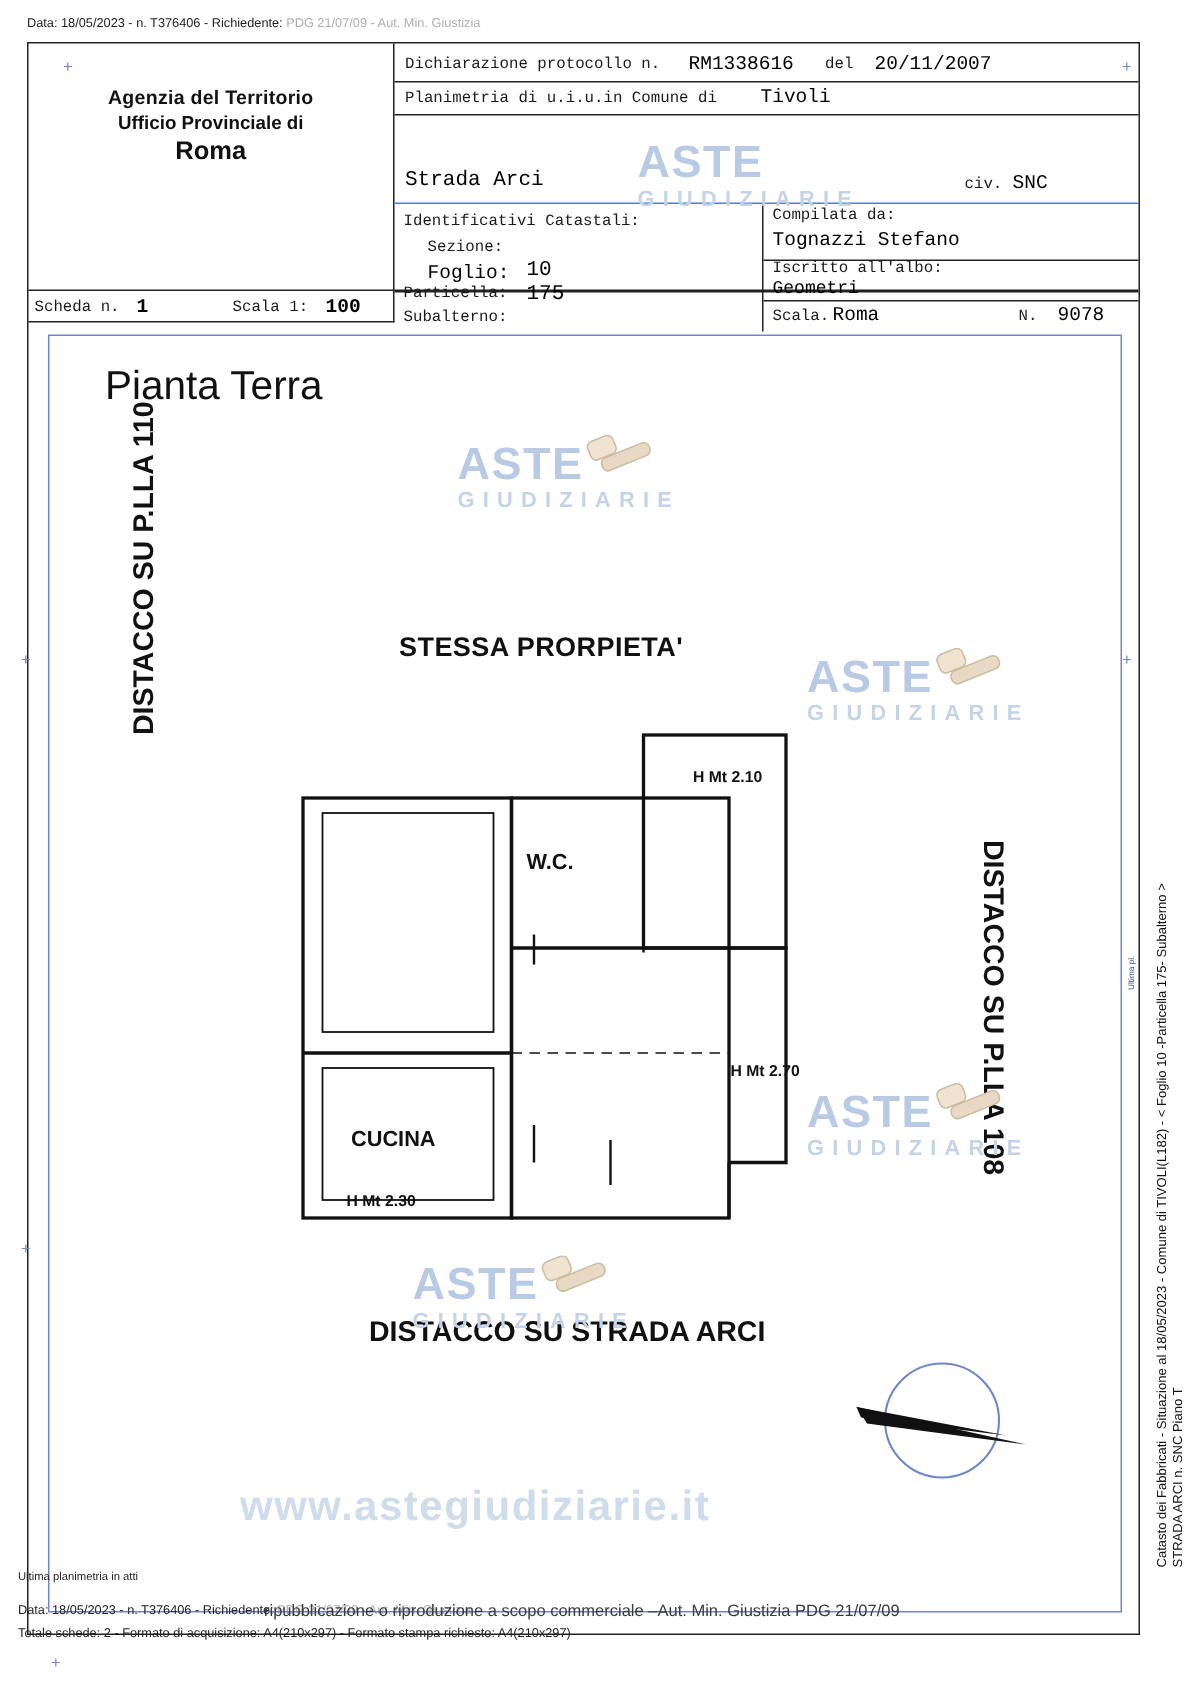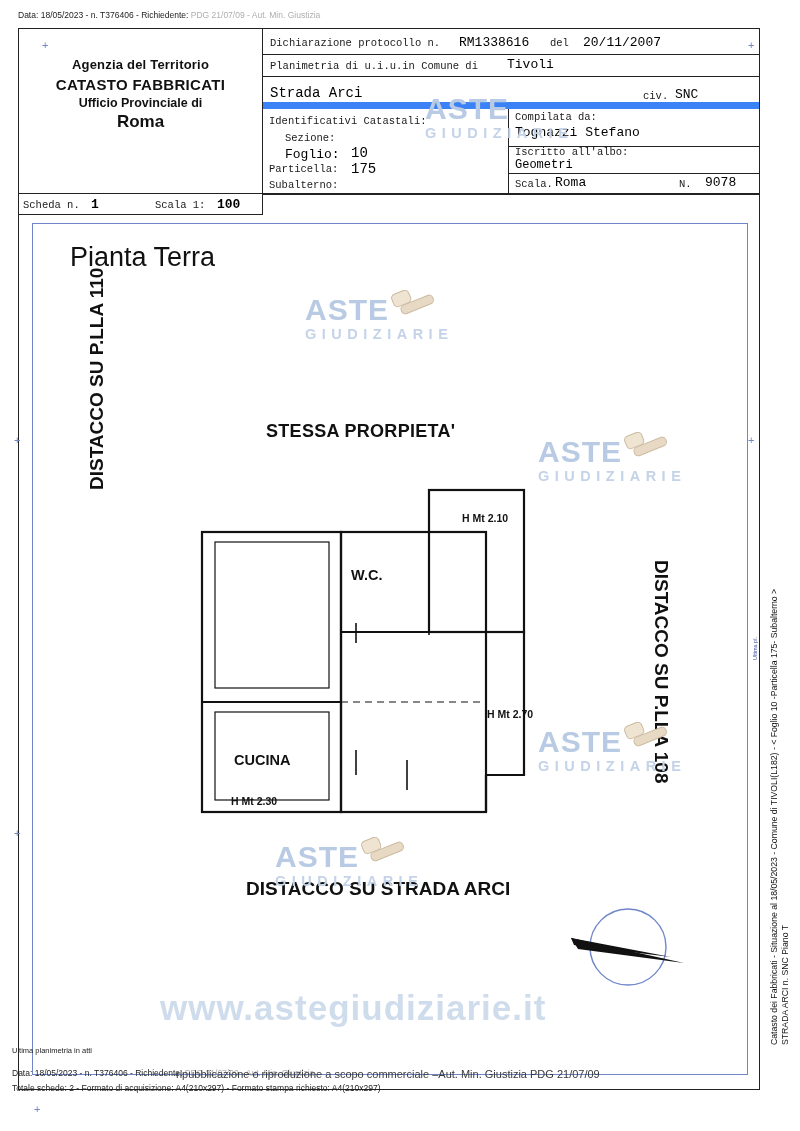--- a/index.html
+++ b/index.html
@@ -33,21 +33,21 @@
   .head-left .l3{font-size:12.5px;font-weight:bold;margin-top:3px;}
   .head-left .l4{font-size:17px;font-weight:bold;margin-top:2px;}
 
   .head-right{
     position:absolute;left:263px;top:29px;width:496px;height:165px;
     box-sizing:border-box;border-bottom:1px solid #222;
   }
   .hr-row{position:relative;box-sizing:border-box;border-bottom:1px solid #222;}
   .hr-row.r1{height:26px;}
   .hr-row.r2{height:22px;}
-  .hr-row.r3{height:32px;border-bottom:7px solid #3b82f6;}
+  .hr-row.r3{height:32px;border-bottom:1px solid #3b82f6;margin-top:27px;}
   .hr-row.r4{height:85px;border-bottom:none;}
   .lbl{font-family:"Liberation Mono", monospace;font-size:10.5px;color:#1a1a1a;}
   .val{font-family:"Liberation Mono", monospace;font-size:13px;color:#000;}
   .abs{position:absolute;}
 
   .sub-left{position:absolute;left:0;top:0;width:246px;height:100%;box-sizing:border-box;border-right:1px solid #222;}
   .sub-right{position:absolute;left:246px;top:0;width:250px;height:100%;box-sizing:border-box;}
   .srow{position:relative;box-sizing:border-box;border-bottom:1px solid #222;height:42px;}
   .srow.last{border-bottom:none;}
 
@@ -115,21 +115,21 @@
     position:absolute;left:176px;top:1066px;font-size:11px;color:#3a3a3a;line-height:1.5;
   }
 
   
   .wm{position:absolute;pointer-events:none;user-select:none;}
   .wm .aste{font-size:30px;font-weight:bold;color:#b9cbe4;letter-spacing:1px;line-height:.95;}
   .wm .giud{font-size:14.5px;font-weight:bold;color:#c4d3e8;letter-spacing:5.5px;margin-top:1px;}
   .gavel{position:absolute;}
   .wm-url{
     position:absolute;left:160px;top:988px;
-    font-size:35px;font-weight:bold;color:#cfdcec;letter-spacing:1px;
+    font-size:28px;font-weight:bold;color:#cfdcec;letter-spacing:1px;
     white-space:nowrap;
   }
   .crosshair{position:absolute;color:#6f87c9;font-size:11px;line-height:1;}
 </style>
 </head>
 <body>
 
 <div class="top-strip">
   <span>Data: 18/05/2023 - n. T376406 - Richiedente: </span><span class="faded">PDG 21/07/09 - Aut. Min. Giustizia</span>
 </div>
@@ -138,21 +138,20 @@
 
 <div class="crosshair" style="left:42px;top:40px;">+</div>
 <div class="crosshair" style="left:748px;top:40px;">+</div>
 <div class="crosshair" style="left:14px;top:435px;">+</div>
 <div class="crosshair" style="left:14px;top:828px;">+</div>
 <div class="crosshair" style="left:748px;top:435px;">+</div>
 <div class="crosshair" style="left:34px;top:1104px;">+</div>
 
 <div class="head-left">
   <div class="l1">Agenzia del Territorio</div>
-  <div class="l2">CATASTO FABBRICATI</div>
   <div class="l3">Ufficio Provinciale di</div>
   <div class="l4">Roma</div>
 </div>
 
 <div class="scheda-row">
   <span class="abs lbl" style="left:4px;top:5px;">Scheda n.</span>
   <span class="abs val" style="left:72px;top:3px;font-weight:bold;">1</span>
   <span class="abs lbl" style="left:136px;top:5px;">Scala 1:</span>
   <span class="abs val" style="left:198px;top:3px;font-weight:bold;">100</span>
 </div>

